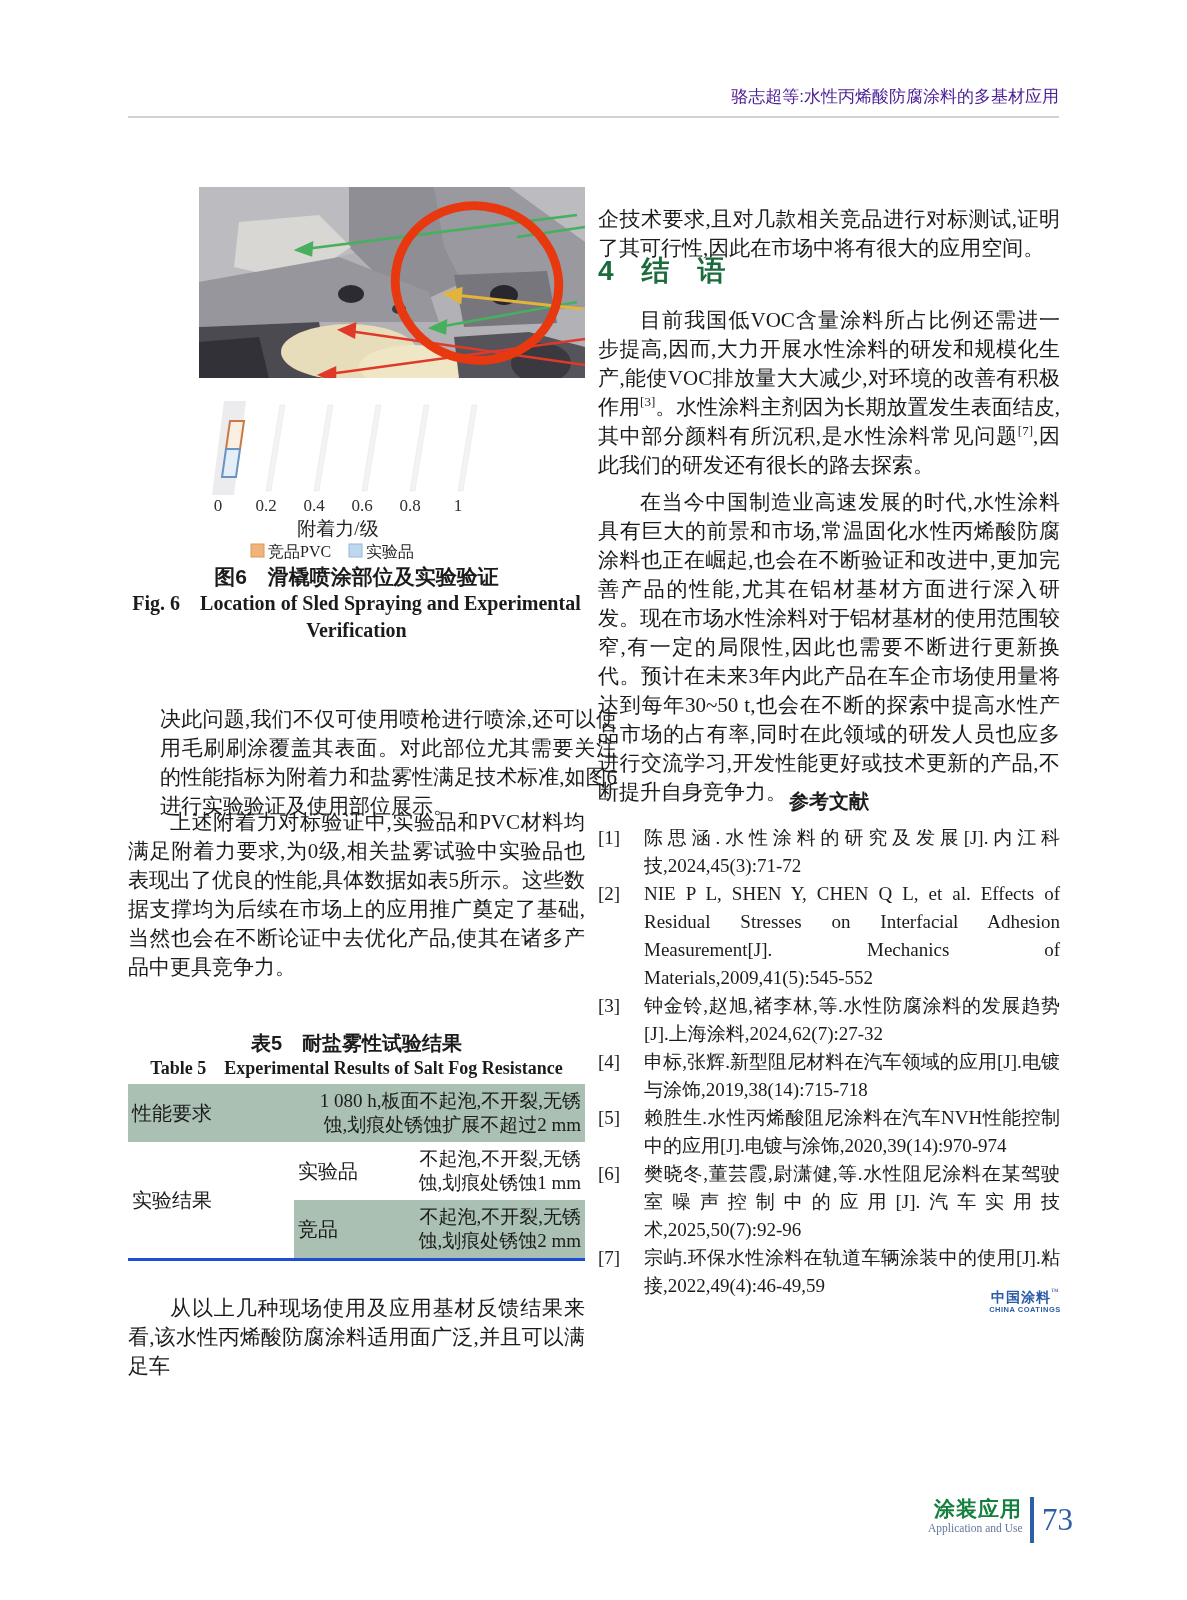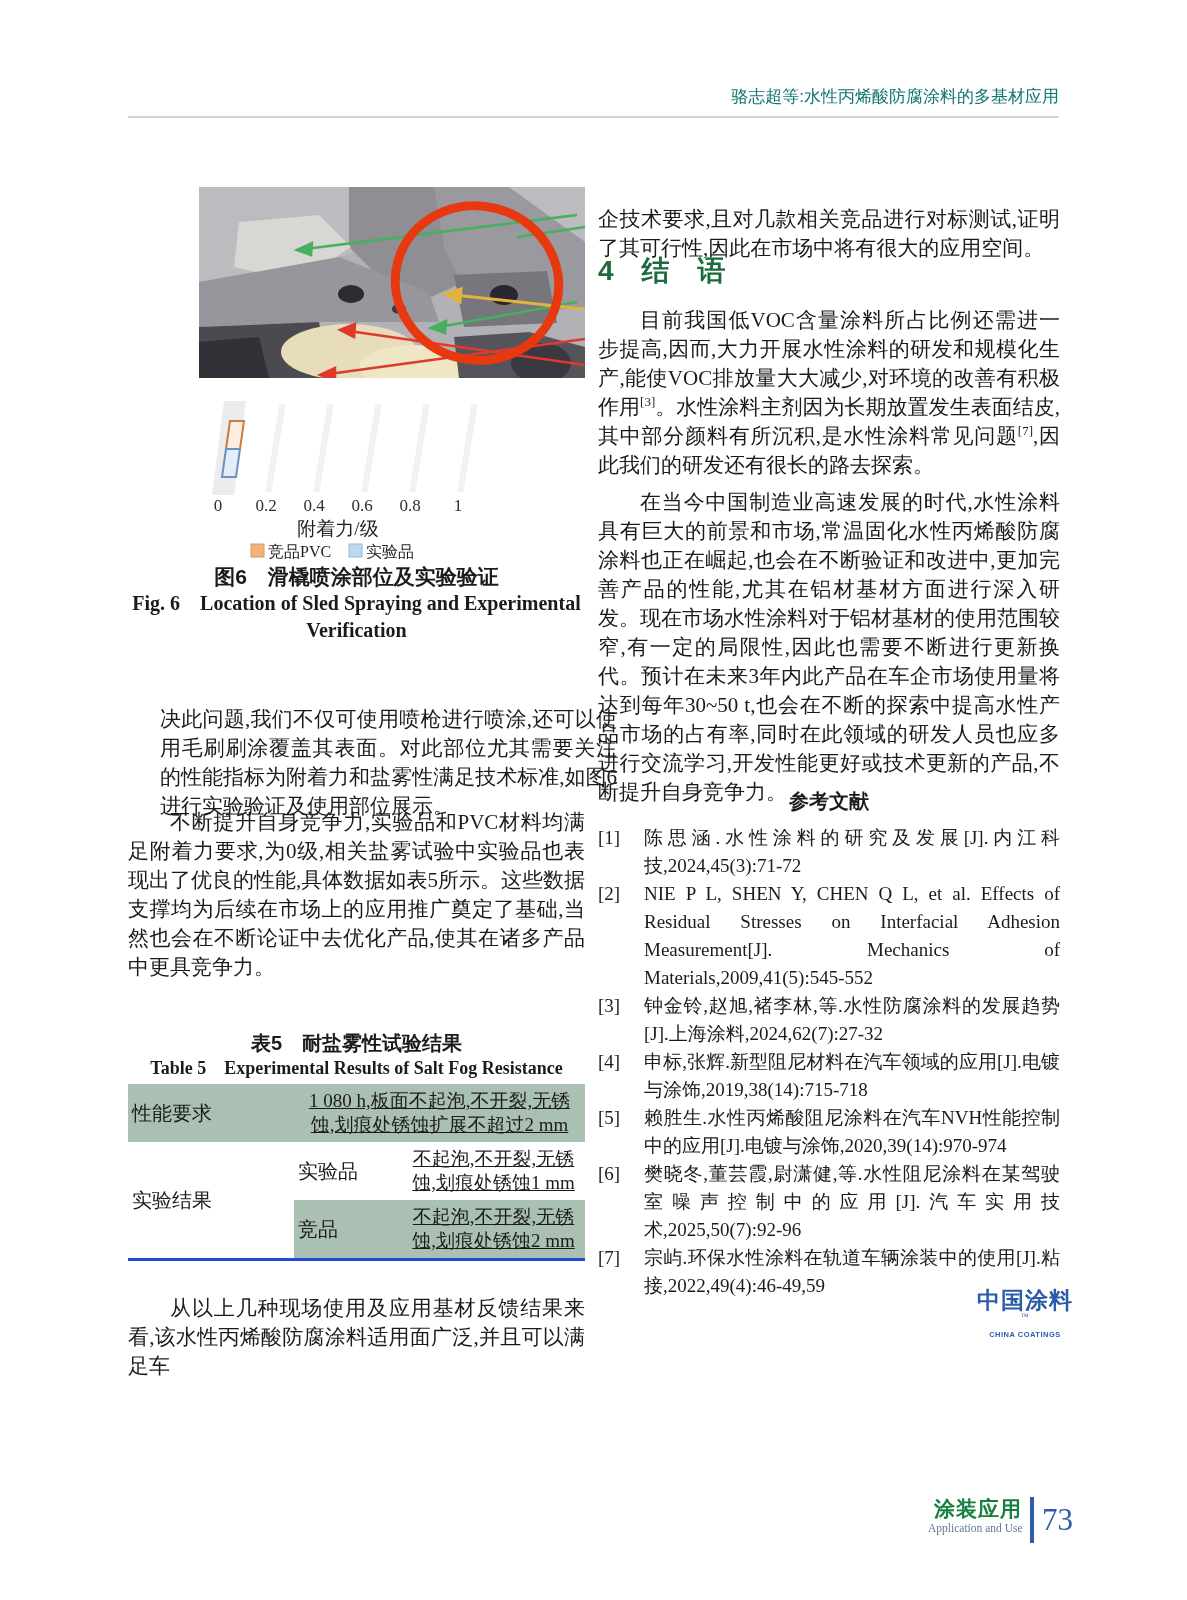--- a/index.html
+++ b/index.html
@@ -1,19 +1,19 @@
 <!DOCTYPE html>
 <html><head>
 <meta charset="utf-8">
 <style>
   html,body{margin:0;padding:0;background:#fff;}
   .page{position:relative;width:1187px;height:1600px;background:#ffffff;overflow:hidden;
         font-family:"Liberation Serif","DejaVu Serif",serif;color:#1b1b1d;}
   .running-title{position:absolute;top:85px;left:128px;width:931px;text-align:right;
-        font-family:"Liberation Sans","DejaVu Sans",sans-serif;font-size:17px;color:#0f766e;}
+        font-family:"Liberation Sans","DejaVu Sans",sans-serif;font-size:17px;color:#4c1d95;}
   .header-rule{position:absolute;top:116px;left:128px;width:931px;height:2px;background:#cdd2d6;}
 
   .photo{position:absolute;left:199px;top:187px;width:386px;height:191px;}
   .chart{position:absolute;left:185px;top:383px;width:360px;height:185px;}
   .fig-caption-cn{position:absolute;left:128px;top:563px;width:457px;text-align:center;
         font-family:"Liberation Sans","DejaVu Sans",sans-serif;font-weight:bold;font-size:21px;}
   .fig-caption-en{position:absolute;left:128px;top:590px;width:457px;text-align:center;
         font-weight:bold;font-size:20px;line-height:27px;}
 
   .para{font-size:21px;line-height:29px;text-align:justify;}
@@ -33,32 +33,32 @@
 
   .table-title-cn{position:absolute;left:128px;top:1030px;width:457px;text-align:center;
         font-family:"Liberation Sans","DejaVu Sans",sans-serif;font-weight:bold;font-size:20px;}
   .table-title-en{position:absolute;left:128px;top:1056px;width:457px;text-align:center;
         font-weight:bold;font-size:18px;}
   table.t5{position:absolute;left:128px;top:1084px;width:457px;border-collapse:collapse;
         font-size:19px;border-bottom:3px solid #1d4ed8;}
   table.t5 td{vertical-align:middle;line-height:24px;padding:5px 4px;}
   td.c1{width:158px;font-size:20px;padding-left:8px;}
   td.c2{width:100px;font-size:20px;padding-left:10px;}
-  td.c3{text-align:center;text-decoration:underline;}
+  td.c3{text-align:right;}
   .shade{background:#aac0b3;}
 
   .refs-heading{position:absolute;left:598px;top:788px;width:462px;text-align:center;
         font-family:"Liberation Sans","DejaVu Sans",sans-serif;font-weight:bold;font-size:20px;}
   .refs{position:absolute;left:598px;top:824px;width:462px;font-size:19px;line-height:28px;}
   .ref{position:relative;padding-left:46px;text-align:justify;}
   .ref-num{position:absolute;left:0;top:0;}
 
   .logo{position:absolute;left:975px;top:1288px;width:100px;text-align:center;line-height:1.1;}
   .logo-cn{font-family:"Liberation Sans","DejaVu Sans",sans-serif;font-weight:bold;
-        font-size:23px;color:#2b5ca8;letter-spacing:1px;}
+        font-size:14px;color:#2b5ca8;letter-spacing:1px;}
   .logo-tm{font-size:8px;vertical-align:top;color:#2b5ca8;}
   .logo-en{font-family:"Liberation Sans","DejaVu Sans",sans-serif;font-weight:bold;
         font-size:7.5px;color:#2b5ca8;letter-spacing:0.5px;}
 
   .footer{position:absolute;left:928px;top:1497px;display:flex;align-items:stretch;}
   .footer-left{width:94px;text-align:right;}
   .footer-cn{font-family:"Liberation Sans","DejaVu Sans",sans-serif;font-weight:bold;
         font-size:21px;color:#15803d;letter-spacing:1px;line-height:24px;}
   .footer-en{font-size:11.5px;color:#64779a;line-height:14px;white-space:nowrap;}
   .footer-bar{width:4px;background:#2f5ea8;margin:0 8px;height:46px;}
@@ -140,21 +140,21 @@
         <rect x="164" y="161" width="13" height="13" stroke="#9ab8d8" stroke-width="1" fill="#bdd7ee"></rect>
         <text x="181" y="174">实验品</text>
       </g>
     </svg>
   </div>
 
   <div class="fig-caption-cn">图6　滑橇喷涂部位及实验验证</div>
   <div class="fig-caption-en">Fig. 6　Location of Sled Spraying and Experimental Verification</div>
 
   <p id="l-p1" class="para">决此问题,我们不仅可使用喷枪进行喷涂,还可以使用毛刷刷涂覆盖其表面。对此部位尤其需要关注的性能指标为附着力和盐雾性满足技术标准,如图6进行实验验证及使用部位展示。</p>
-  <p id="l-p2" class="para indent">不断提升自身竞争力,实验品和PVC材料均满足附着力要求,为0级,相关盐雾试验中实验品也表现出了优良的性能,具体数据如表5所示。这些数据支撑均为后续在市场上的应用推广奠定了基础,当然也会在不断论证中去优化产品,使其在诸多产品中更具竞争力。</p>
+  <p id="l-p2" class="para indent">上述附着力对标验证中,实验品和PVC材料均满足附着力要求,为0级,相关盐雾试验中实验品也表现出了优良的性能,具体数据如表5所示。这些数据支撑均为后续在市场上的应用推广奠定了基础,当然也会在不断论证中去优化产品,使其在诸多产品中更具竞争力。</p>
 
   <div class="table-title-cn">表5　耐盐雾性试验结果</div>
   <div class="table-title-en">Table 5　Experimental Results of Salt Fog Resistance</div>
   <table class="t5">
     <tbody>
         <tr style="height:48px;">
       <td class="c1 shade">性能要求</td>
       <td class="c3 shade" colspan="2">1 080 h,板面不起泡,不开裂,无锈蚀,划痕处锈蚀扩展不超过2 mm</td>
     </tr>
     <tr style="height:52px;">

